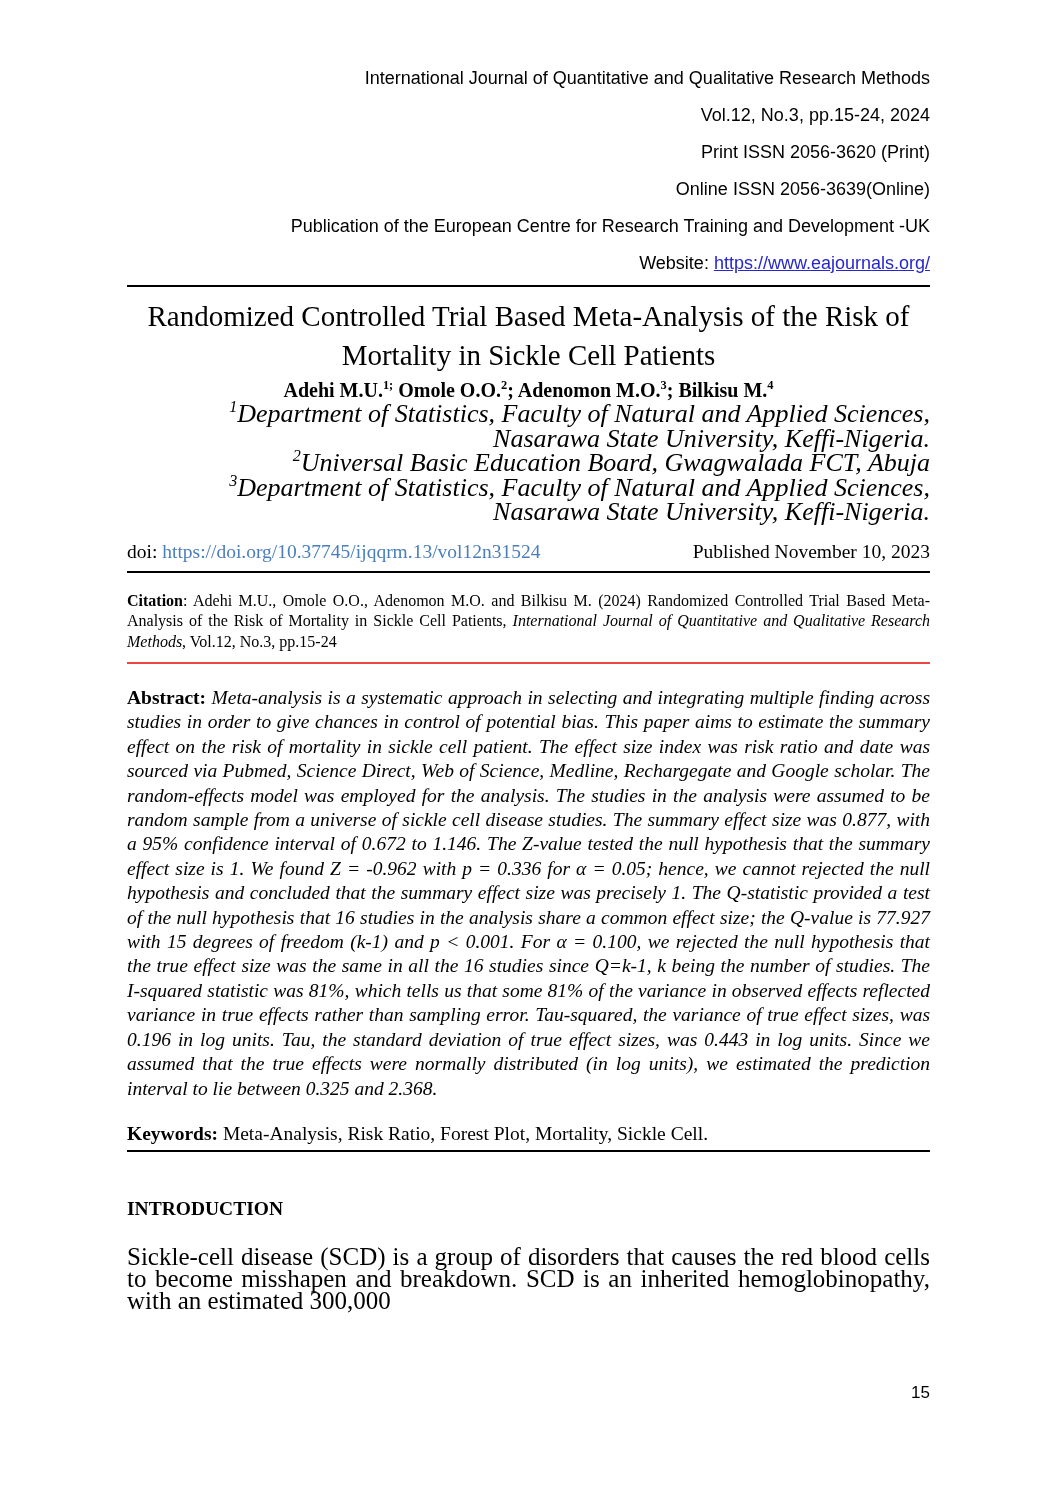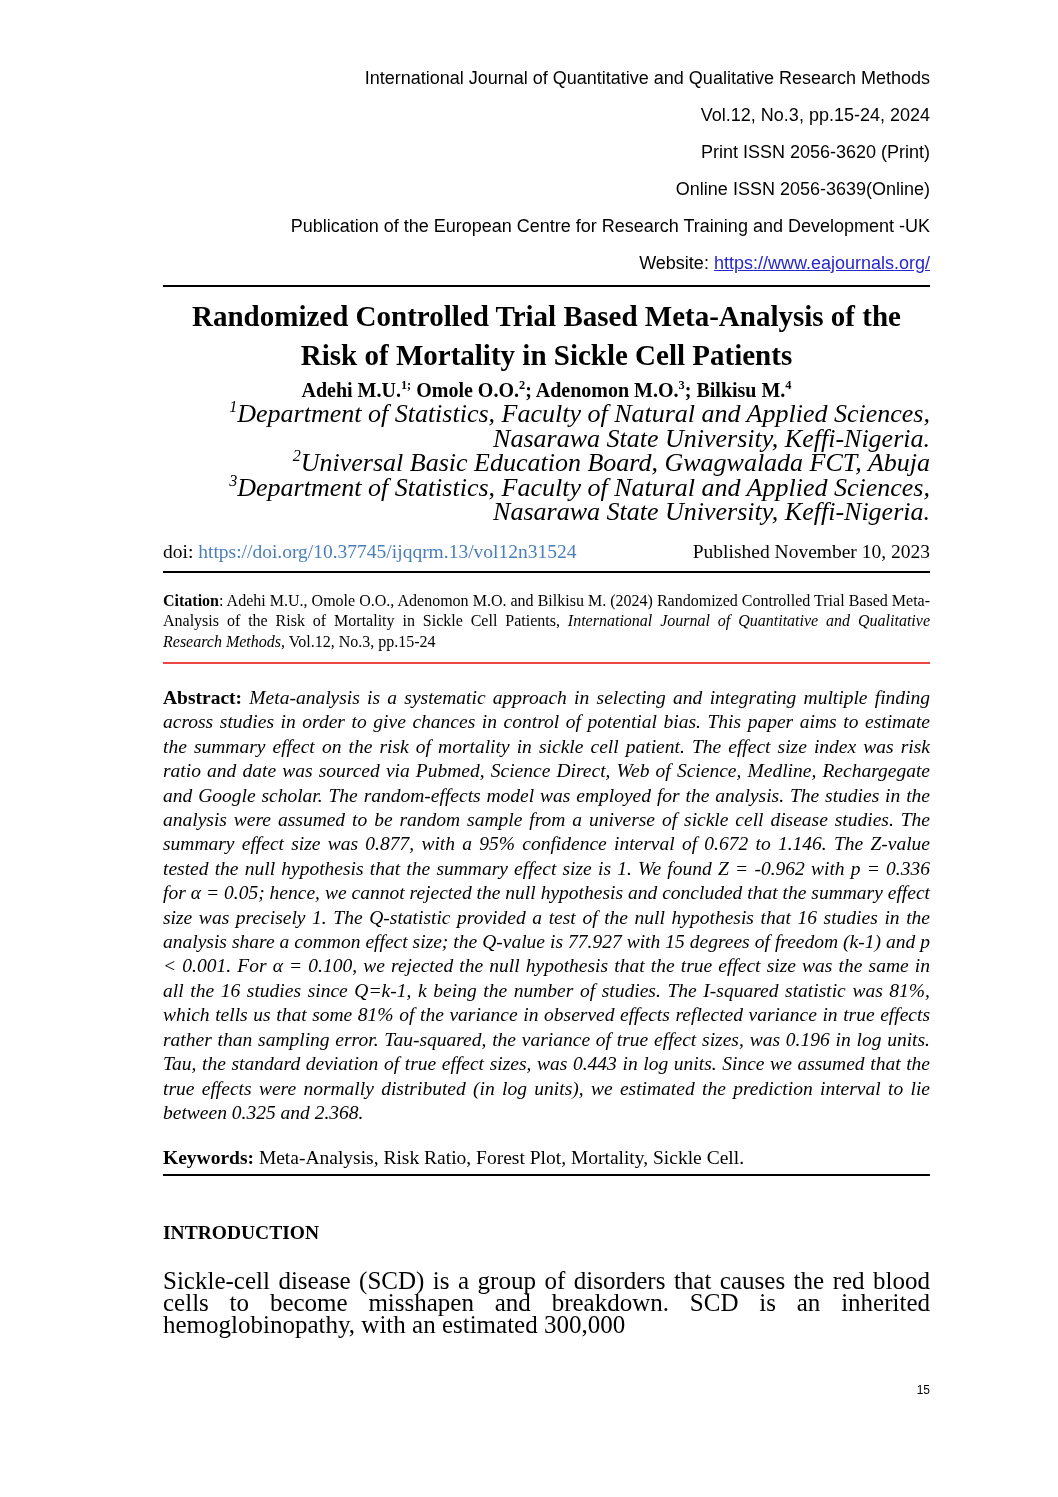--- a/index.html
+++ b/index.html
@@ -5,41 +5,40 @@
   * { margin:0; padding:0; box-sizing:border-box; }
   html,body { background:#ffffff; }
   .page {
     position:relative;
     width:1058px; height:1497px;
     margin:0 auto;
     background:#ffffff;
     color:#000;
     font-family:"Liberation Serif","DejaVu Serif",serif;
     overflow:hidden;
-    padding-left:36px;
   }
   .content { padding:60px 128px 0 127px; }
 
   
   .jheader {
     font-family:"Liberation Sans","DejaVu Sans",sans-serif;
     font-size:18px;
     line-height:37px;
     text-align:right;
     border-bottom:2px solid #000;
     padding-bottom:3px;
   }
   .jheader a { text-decoration:underline; cursor:pointer; }
 
   
   .title {
     margin:10px auto 0 auto;
     max-width:790px;
     text-align:center;
-    font-weight:bold;
+    font-weight:normal;
     font-size:29px;
     line-height:39px;
   }
   .authors {
     margin-top:4px;
     text-align:center;
     font-weight:bold;
     font-size:20px;
   }
   sup { font-size:0.62em; vertical-align:super; line-height:0; }
@@ -103,21 +102,21 @@
     font-size:25px;
     line-height:22px;
     text-align:justify;
   }
 
   .page-number {
     position:absolute;
     top:1383px;
     right:128px;
     font-family:"Liberation Sans","DejaVu Sans",sans-serif;
-    font-size:12px;
+    font-size:17px;
   }
   .bold { font-weight:bold; }
 </style>
 </head>
 <body>
 
 <div class="page">
   <div class="content">
 
     <div class="jheader">

